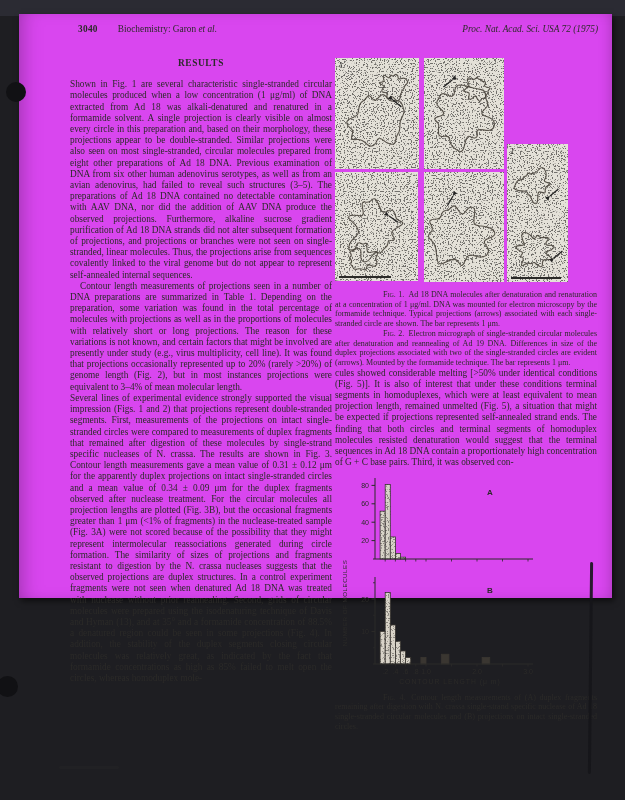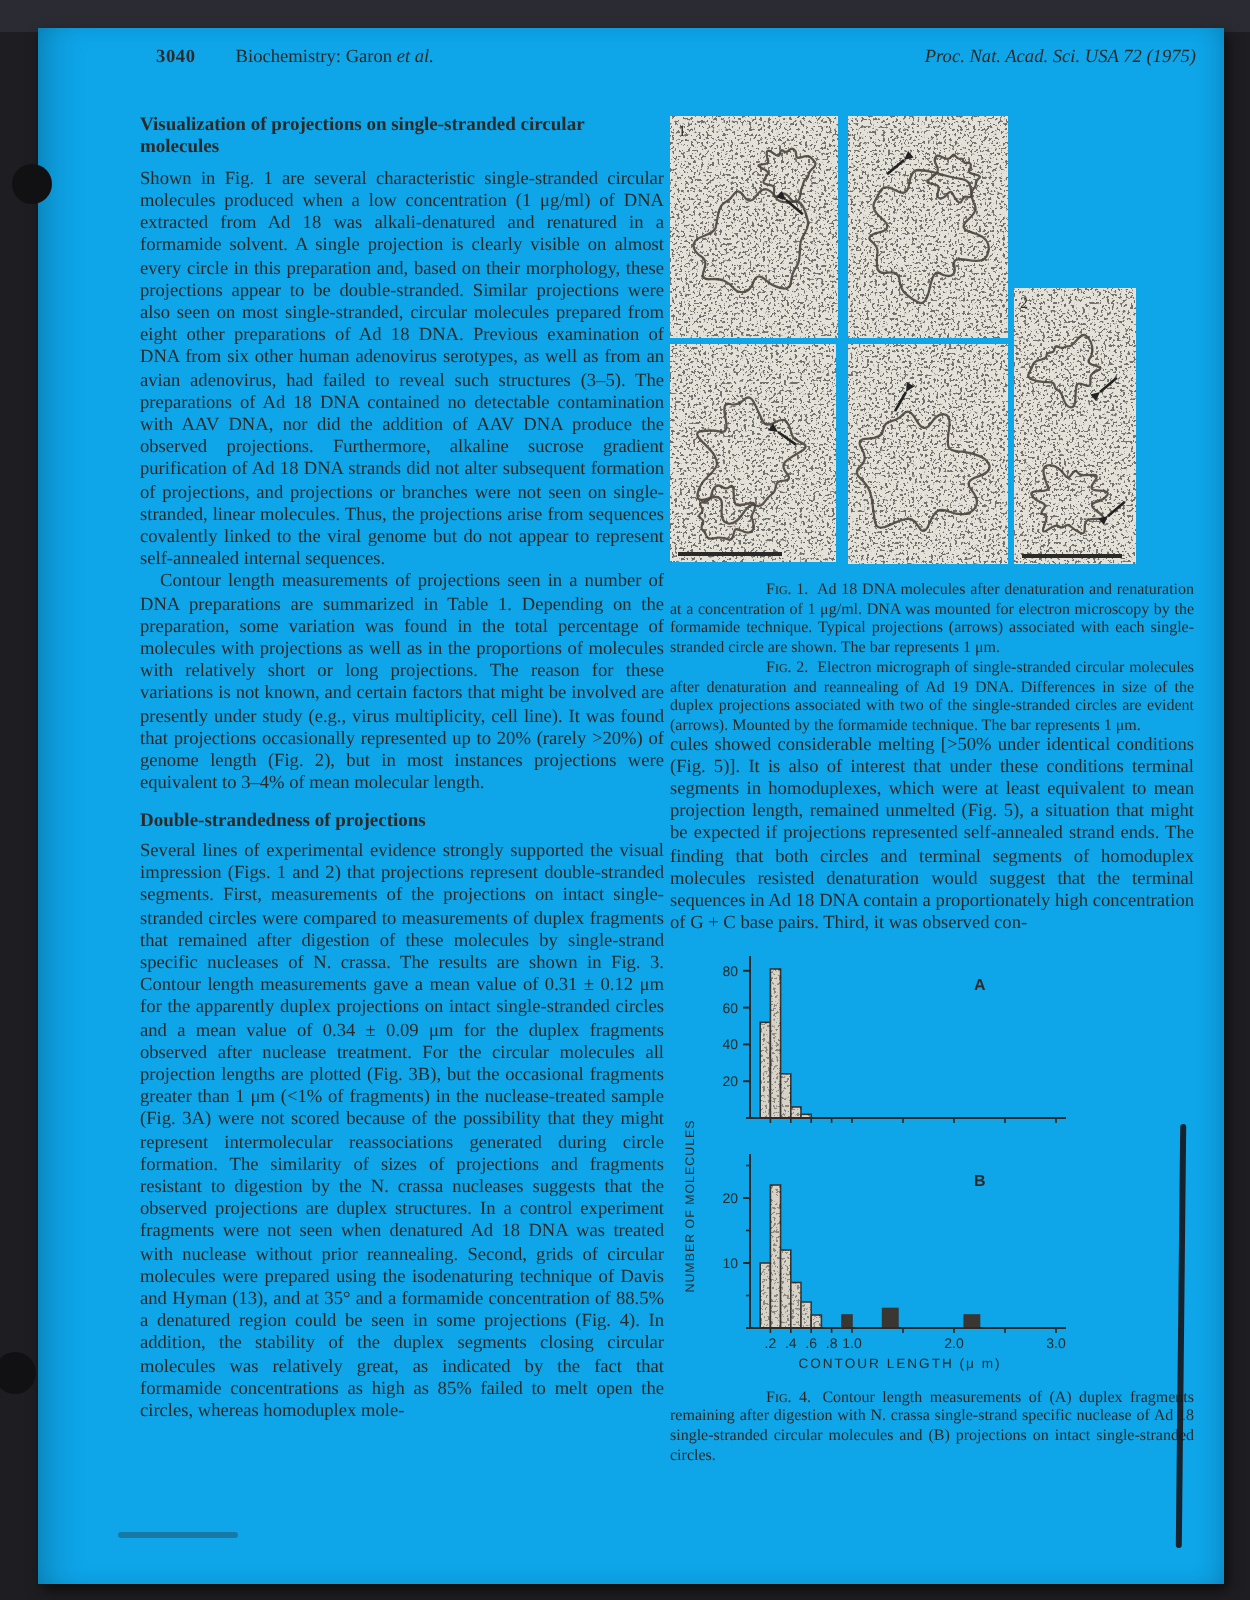--- a/index.html
+++ b/index.html
@@ -3,22 +3,22 @@
 <meta charset="utf-8">
 <style>
   html,body{margin:0;padding:0;}
   body{
     width:625px;height:800px;position:relative;overflow:hidden;
     background:#1e1e22;
     font-family:"Liberation Serif","DejaVu Serif",serif;
   }
   .backdrop-top{position:absolute;left:0;top:0;width:625px;height:16px;background:#2b2b33;}
   .page{
-    position:absolute;left:19px;top:14px;width:593px;height:778px;
-    background:#0ea5e9;
+    position:absolute;left:19px;top:14px;width:593px;height:584px;
+    background:#d946ef;
     box-shadow:inset 14px 0 22px -14px rgba(0,0,0,.35), inset -8px 0 14px -8px rgba(0,0,0,.25), 2px 3px 6px rgba(0,0,0,.6);
     color:#2b2a28;
   }
   .punch-hole{position:absolute;background:#111114;border-radius:50%;}
   .hole-1{left:6px;top:82px;width:20px;height:20px;}
   .hole-2{left:-3px;top:676px;width:21px;height:21px;}
   .edge-streak{position:absolute;left:570px;top:548px;width:3px;height:212px;background:#15151a;transform:rotate(.6deg);border-radius:2px;opacity:.9;}
   .edge-bottom-smudge{position:absolute;left:40px;top:752px;width:60px;height:3px;background:rgba(40,40,40,.35);border-radius:2px;}
 
   .running-head{position:absolute;left:59px;top:10px;width:520px;font-size:9.3px;}
@@ -50,24 +50,23 @@
 <div class="backdrop-top"></div>
 
 <div class="page">
 
   <div class="running-head">
     <span class="rh-page">3040</span><span class="rh-left"><span>Biochemistry:</span> <span>Garon</span> <span class="italic">et al.</span></span>
     <span class="rh-right">Proc. Nat. Acad. Sci. USA 72 (1975)</span>
   </div>
 
   <div class="col col-left">
-    <div class="col-heading">Visualization of projections on single-stranded circular molecules</div>
+    <div class="results-title">RESULTS</div>
     <p class="body-para">Shown in Fig. 1 are several characteristic single-stranded circular molecules produced when a low concentration (1 μg/ml) of DNA extracted from Ad 18 was alkali-denatured and renatured in a formamide solvent. A single projection is clearly visible on almost every circle in this preparation and, based on their morphology, these projections appear to be double-stranded. Similar projections were also seen on most single-stranded, circular molecules prepared from eight other preparations of Ad 18 DNA. Previous examination of DNA from six other human adenovirus serotypes, as well as from an avian adenovirus, had failed to reveal such structures (3–5). The preparations of Ad 18 DNA contained no detectable contamination with AAV DNA, nor did the addition of AAV DNA produce the observed projections. Furthermore, alkaline sucrose gradient purification of Ad 18 DNA strands did not alter subsequent formation of projections, and projections or branches were not seen on single-stranded, linear molecules. Thus, the projections arise from sequences covalently linked to the viral genome but do not appear to represent self-annealed internal sequences.</p>
     <p class="body-para indent">Contour length measurements of projections seen in a number of DNA preparations are summarized in Table 1. Depending on the preparation, some variation was found in the total percentage of molecules with projections as well as in the proportions of molecules with relatively short or long projections. The reason for these variations is not known, and certain factors that might be involved are presently under study (e.g., virus multiplicity, cell line). It was found that projections occasionally represented up to 20% (rarely &gt;20%) of genome length (Fig. 2), but in most instances projections were equivalent to 3–4% of mean molecular length.</p>
-    <div class="col-heading second">Double-strandedness of projections</div>
     <p class="body-para">Several lines of experimental evidence strongly supported the visual impression (Figs. 1 and 2) that projections represent double-stranded segments. First, measurements of the projections on intact single-stranded circles were compared to measurements of duplex fragments that remained after digestion of these molecules by single-strand specific nucleases of N. crassa. The results are shown in Fig. 3. Contour length measurements gave a mean value of 0.31 ± 0.12 μm for the apparently duplex projections on intact single-stranded circles and a mean value of 0.34 ± 0.09 μm for the duplex fragments observed after nuclease treatment. For the circular molecules all projection lengths are plotted (Fig. 3B), but the occasional fragments greater than 1 μm (&lt;1% of fragments) in the nuclease-treated sample (Fig. 3A) were not scored because of the possibility that they might represent intermolecular reassociations generated during circle formation. The similarity of sizes of projections and fragments resistant to digestion by the N. crassa nucleases suggests that the observed projections are duplex structures. In a control experiment fragments were not seen when denatured Ad 18 DNA was treated with nuclease without prior reannealing. Second, grids of circular molecules were prepared using the isodenaturing technique of Davis and Hyman (13), and at 35° and a formamide concentration of 88.5% a denatured region could be seen in some projections (Fig. 4). In addition, the stability of the duplex segments closing circular molecules was relatively great, as indicated by the fact that formamide concentrations as high as 85% failed to melt open the circles, whereas homoduplex mole-</p>
   </div>
 
   <div class="col col-right">
 
     <svg class="micrograph" width="262" height="226" viewBox="0 0 262 226">
       <defs>
         <filter id="stip" x="-5%" y="-5%" width="110%" height="110%">
           <feTurbulence type="fractalNoise" baseFrequency="0.75" numOctaves="2" seed="7" result="n"></feTurbulence>
           <feColorMatrix in="n" type="matrix" values="0 0 0 0 0  0 0 0 0 0  0 0 0 0 0  0 0 0 15 -8.6"></feColorMatrix>

